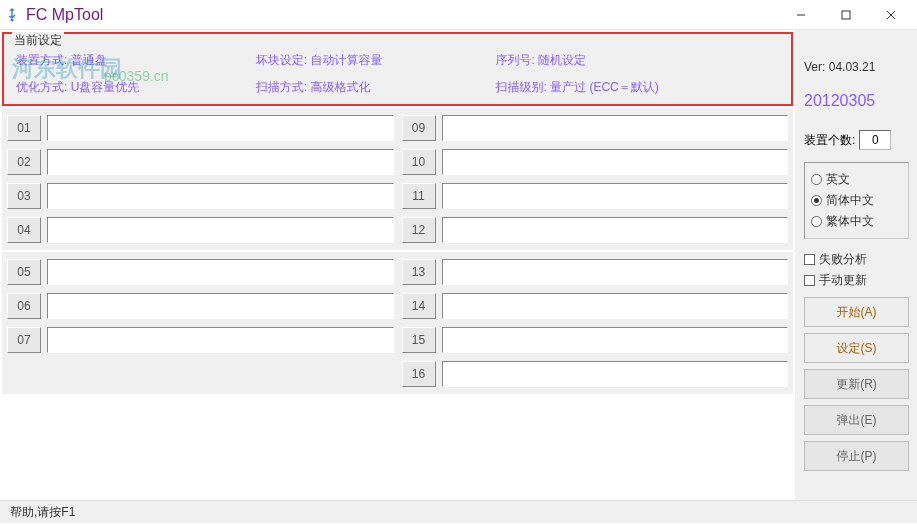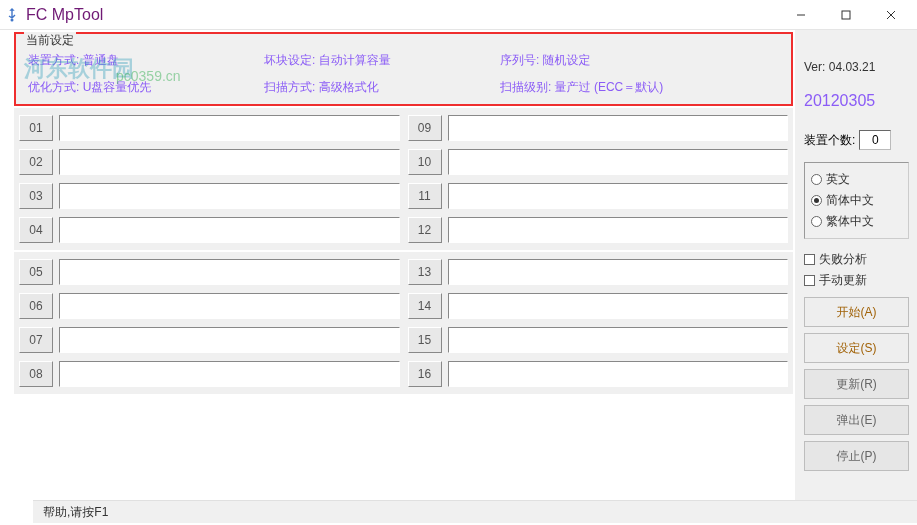--- a/index.html
+++ b/index.html
@@ -28,21 +28,20 @@
     .title-text { color: #701a75; font-size: 16px; }
     .win-controls { margin-left: auto; display: flex; }
     .win-btn {
       width: 45px; height: 30px;
       display: flex; align-items: center; justify-content: center;
       color: #444;
     }
     .main-wrap {
       display: flex;
       height: 470px;
-      margin-left: 12px;
     }
     .left-col {
       flex: 1;
       padding: 2px 2px 0 2px;
       display: flex;
       flex-direction: column;
     }
     .settings-box {
       border: 2px solid #ef2e2e;
       background: #f0f0f0;
@@ -162,21 +161,20 @@
       display: flex; align-items: center; justify-content: center;
     }
     .action-btn.primary { color: #a16207; background: #eee; }
     .statusbar {
       height: 23px;
       padding: 0 10px;
       display: flex; align-items: center;
       color: #333; font-size: 12px;
       background: #f0f0f0;
       border-top: 1px solid #e0e0e0;
-      margin-left: 33px;
     }
   </style>
 </head>
 <body>
 
 <div class="titlebar">
   <span class="app-icon">
     <svg width="14" height="14" viewBox="0 0 14 14">
         <path d="M7 1v9M7 10l-3-2M7 10l3-3M7 1l-1 1h2z" stroke="#4176c9" stroke-width="1.4" fill="none"></path>
         <circle cx="7" cy="12" r="1.5" fill="#4176c9"></circle>
@@ -265,24 +263,20 @@
               <div class="slot-bar"></div>
             </div>
             <div class="slot-row">
               <div class="slot-num">06</div>
               <div class="slot-bar"></div>
             </div>
             <div class="slot-row">
               <div class="slot-num">07</div>
               <div class="slot-bar"></div>
             </div>
-            <div class="slot-row">
-              <div class="slot-num">08</div>
-              <div class="slot-bar"></div>
-            </div>
           </div>
         <div class="slot-half" id="g2r">
             <div class="slot-row">
               <div class="slot-num">13</div>
               <div class="slot-bar"></div>
             </div>
             <div class="slot-row">
               <div class="slot-num">14</div>
               <div class="slot-bar"></div>
             </div>

